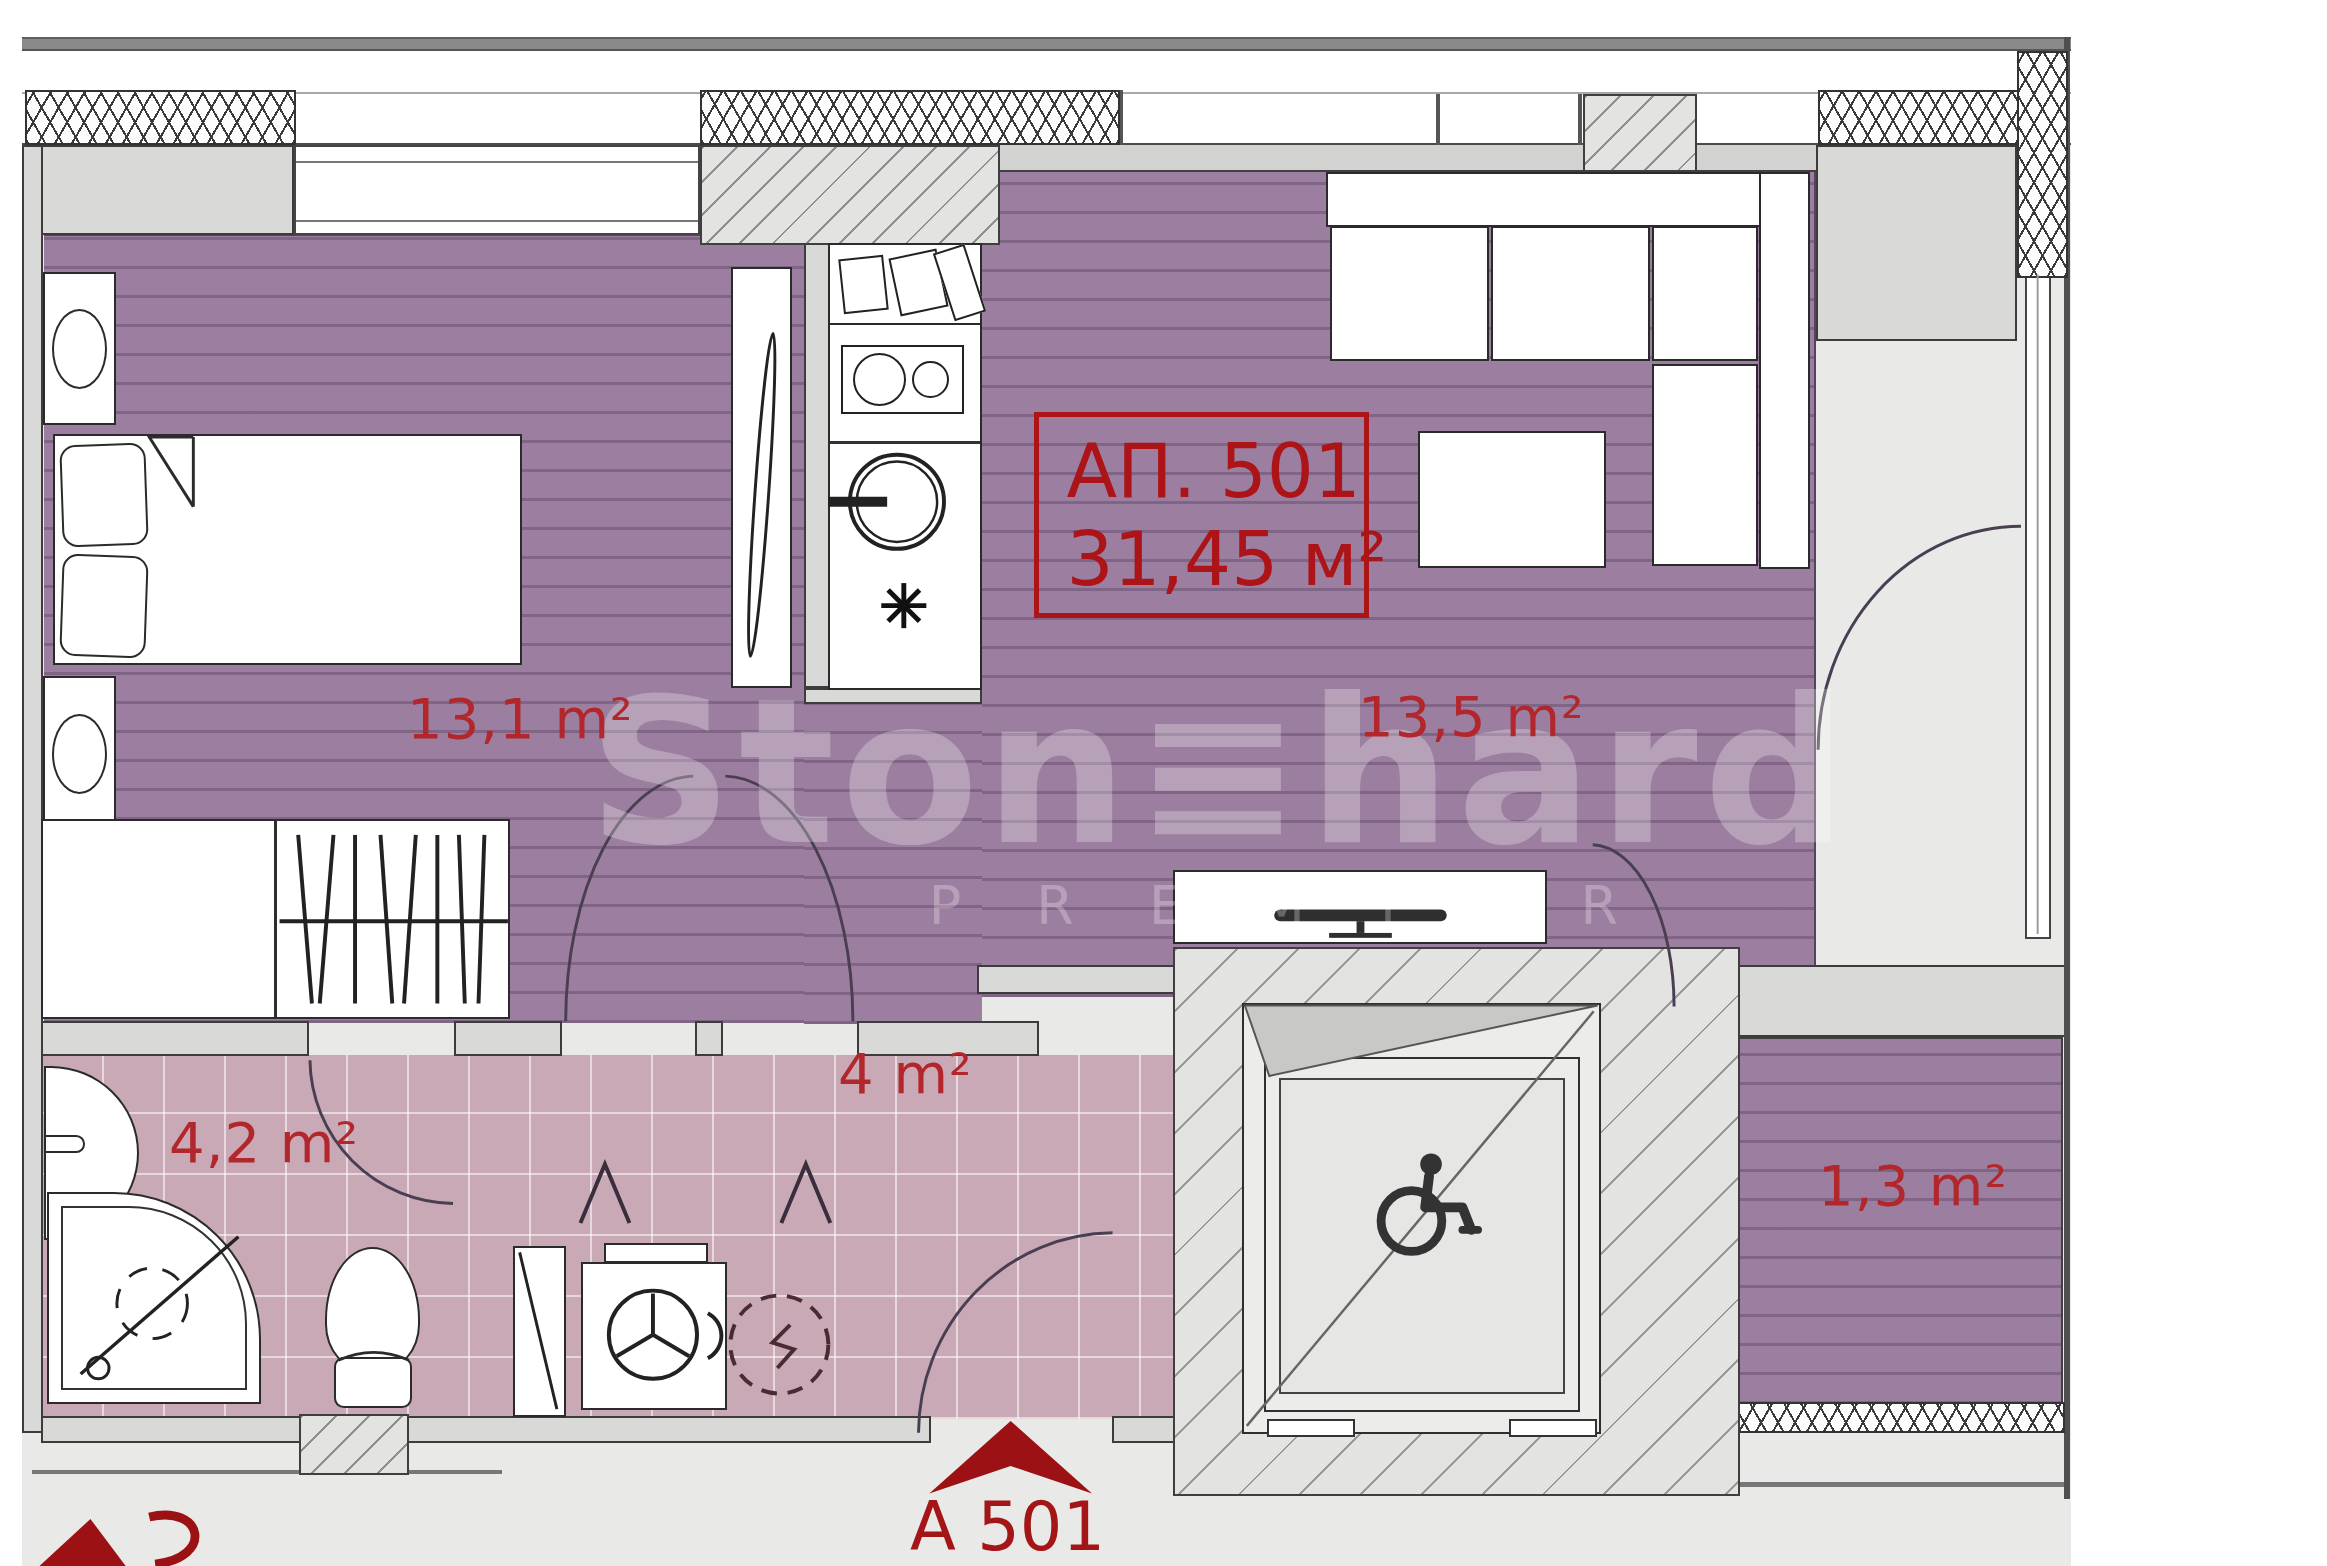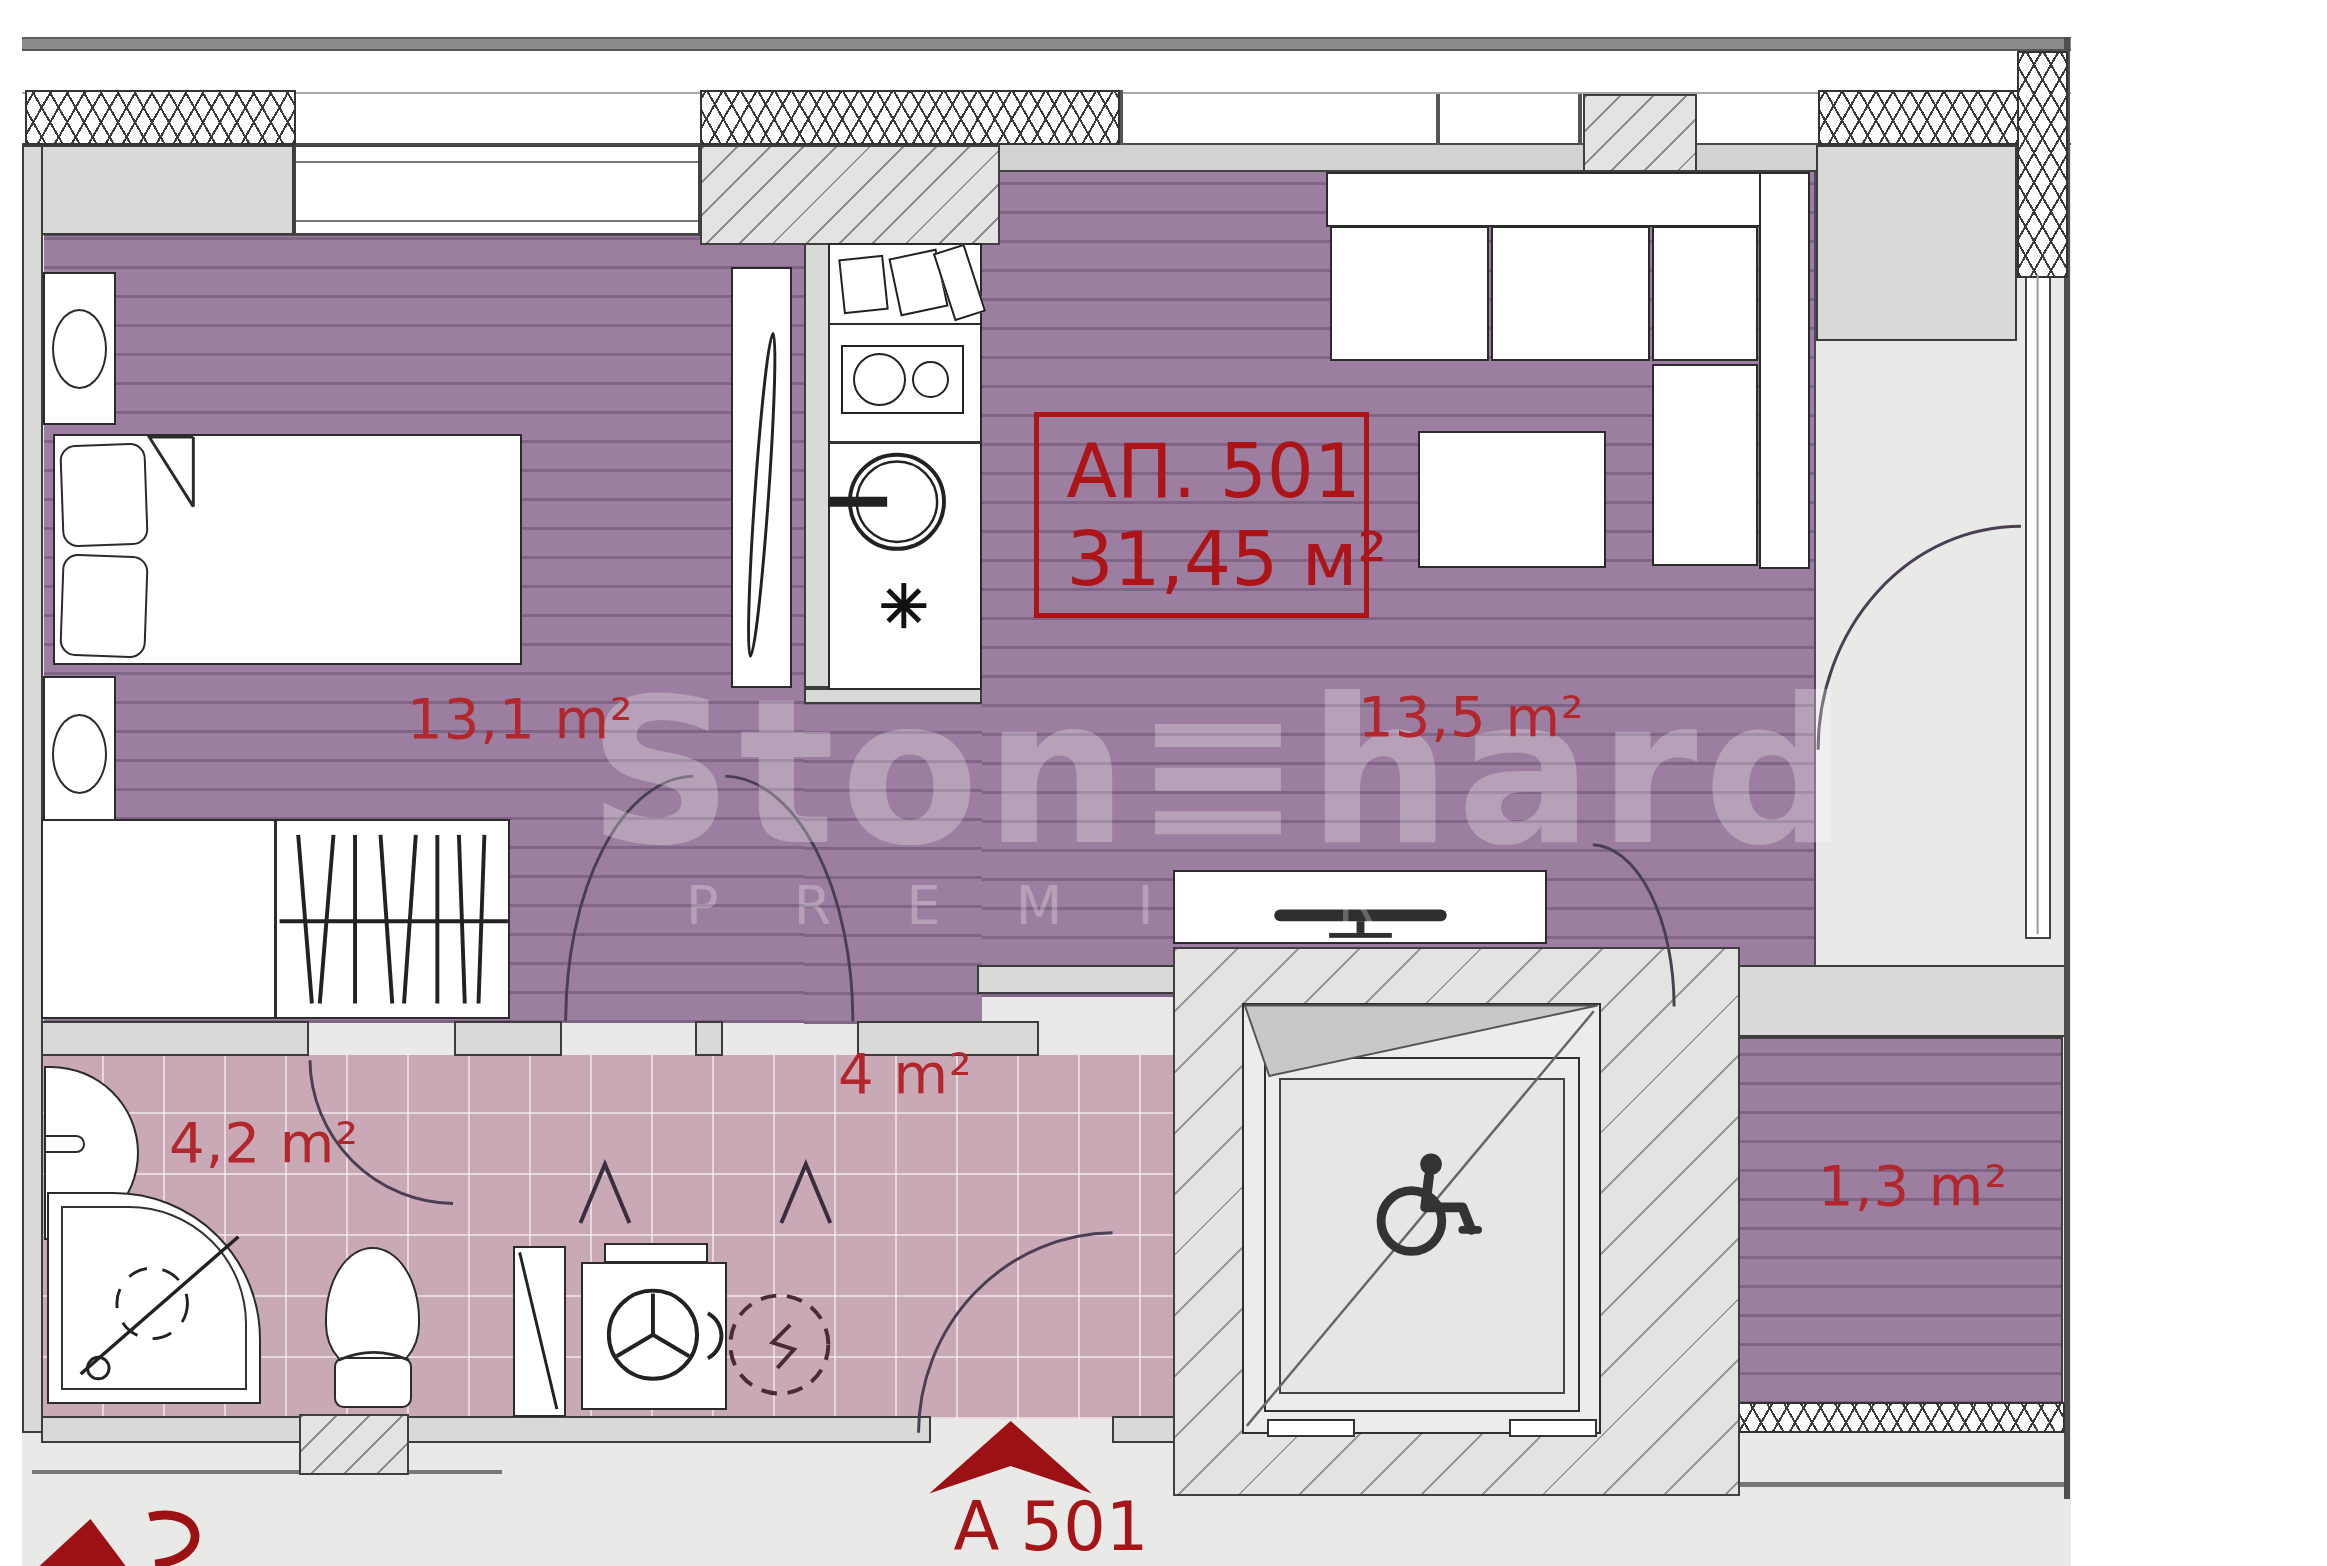--- a/index.html
+++ b/index.html
@@ -235,24 +235,24 @@
 
     <g>
       <polygon points="40,1598 92,1550 128,1598" fill="#9c1113"></polygon>
       <path d="M152 1548 C 208 1535, 218 1590, 158 1596" stroke="#9c1113" stroke-width="9" fill="none"></path>
     </g>
 
     <line x1="2079" y1="280" x2="2079" y2="953" stroke="#9a9a9a" stroke-width="2"></line>
   </svg>
 
   <div class="abs wm" style="left:588px;top:655px;width:1137px;font-size:201px;font-weight:bold;letter-spacing:5.9px;text-align:left">Ston≡hard</div>
-  <div class="abs wm" style="left:686px;top:874px;width:961px;font-size:54px;letter-spacing:29px;text-align:left">P R E M I E R</div>
+  <div class="abs wm" style="left:686px;top:874px;width:961px;font-size:54px;letter-spacing:29px;text-align:right">P R E M I E R</div>
 
   <div class="abs roomlabel" style="left:407px;top:686px">13,1 m²</div>
   <div class="abs roomlabel" style="left:1358px;top:684px">13,5 m²</div>
   <div class="abs roomlabel" style="left:169px;top:1110px">4,2 m²</div>
   <div class="abs roomlabel" style="left:838px;top:1041px">4 m²</div>
   <div class="abs roomlabel" style="left:1818px;top:1153px">1,3 m²</div>
 
-  <div class="abs" style="left:948px;top:1488px;width:206px;text-align:center;font-size:67px;color:#a31517;z-index:8">А 501</div>
+  <div class="abs" style="left:910px;top:1488px;width:206px;font-size:67px;color:#a31517;z-index:8">А 501</div>
 
 </div>
 
 
 </body></html>

